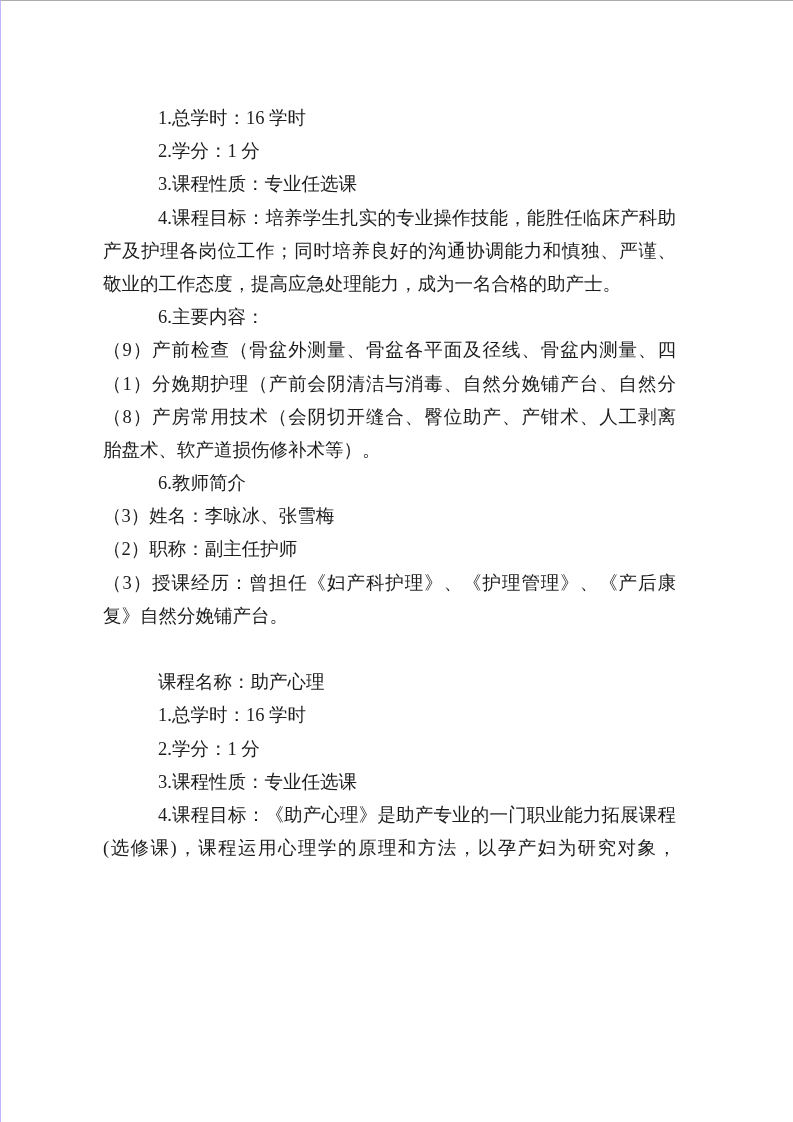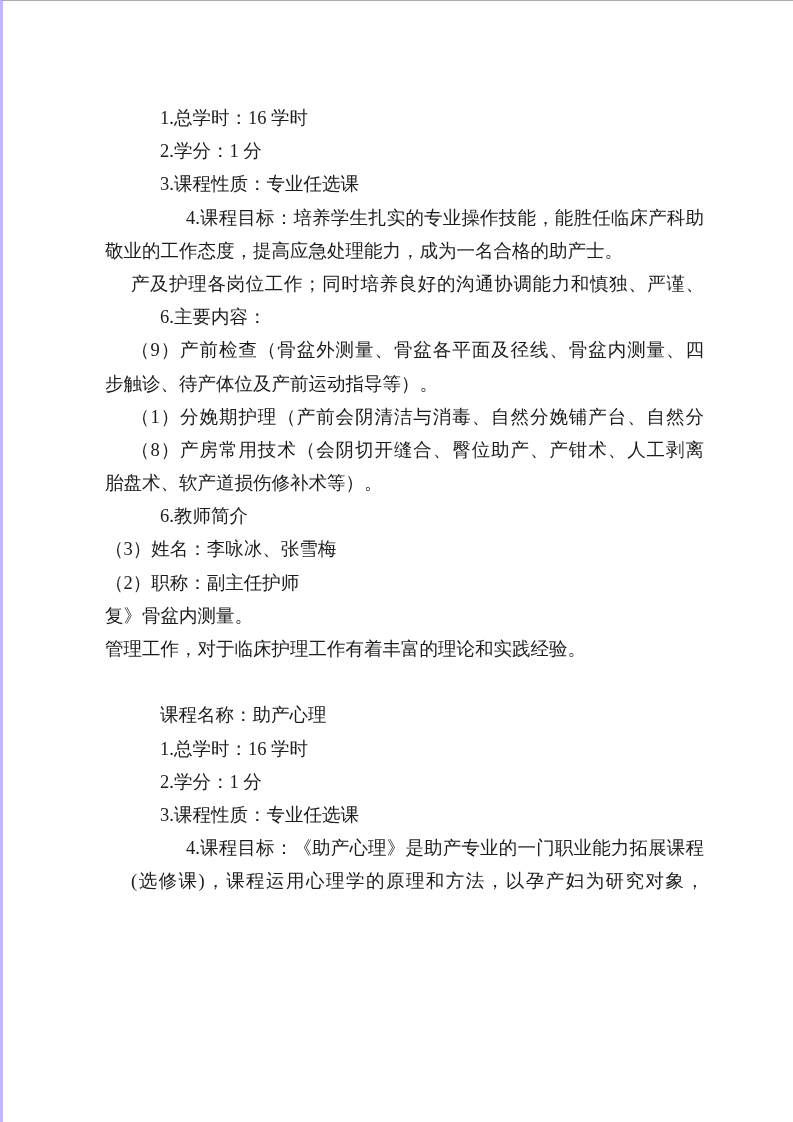--- a/index.html
+++ b/index.html
@@ -7,21 +7,21 @@
     padding: 0;
     background: #ffffff;
   }
   .page {
     position: relative;
     width: 793px;
     height: 1122px;
     box-sizing: border-box;
     background: #ffffff;
     border-top: 1px solid #ababab;
-    border-left: 3px solid #c4b5fd;
+    border-left: 1px solid #c4b5fd;
     font-family: "Liberation Serif", "DejaVu Serif", serif;
   }
   .content {
     position: absolute;
     left: 102px;
     top: 101px;
     width: 573px;
   }
   .line {
     width: 573px;
@@ -30,21 +30,20 @@
     font-size: 18.5px;
     color: #1c1c1c;
     text-align: left;
     overflow: visible;
   }
   
   .j {
     text-align: justify;
     text-align-last: justify;
     text-justify: inter-character;
-    margin-left: 26px;
   }
   
   .ind {
     text-indent: 55px;
   }
   .heading {
     font-weight: 400;
     text-indent: 55px;
   }
   .blank {
@@ -53,33 +52,32 @@
 </style>
 </head>
 <body>
 
 <div class="page">
   <div class="content">
     <div class="line ind">1.总学时：16 学时</div>
     <div class="line ind">2.学分：1 分</div>
     <div class="line ind">3.课程性质：专业任选课</div>
     <div class="line ind j">4.课程目标：培养学生扎实的专业操作技能，能胜任临床产科助</div>
+    <div class="line j">产及护理各岗位工作；同时培养良好的沟通协调能力和慎独、严谨、</div>
     <div class="line">敬业的工作态度，提高应急处理能力，成为一名合格的助产士。</div>
-    <div class="line j">产及护理各岗位工作；同时培养良好的沟通协调能力和慎独、严谨、</div>
     <div class="line ind">6.主要内容：</div>
     <div class="line j">（9）产前检查（骨盆外测量、骨盆各平面及径线、骨盆内测量、四</div>
-    <div class="line">步触诊、待产体位及产前运动指导等）。</div>
     <div class="line j">（1）分娩期护理（产前会阴清洁与消毒、自然分娩铺产台、自然分</div>
     <div class="line j">（8）产房常用技术（会阴切开缝合、臀位助产、产钳术、人工剥离</div>
     <div class="line">胎盘术、软产道损伤修补术等）。</div>
     <div class="line ind">6.教师简介</div>
     <div class="line">（3）姓名：李咏冰、张雪梅</div>
     <div class="line">（2）职称：副主任护师</div>
-    <div class="line">复》骨盆内测量。</div>
-    <div class="line">管理工作，对于临床护理工作有着丰富的理论和实践经验。</div>
+    <div class="line j">（3）授课经历：曾担任《妇产科护理》、《护理管理》、《产后康</div>
+    <div class="line">复》自然分娩铺产台。</div>
     <div class="line blank"></div>
     <div class="line heading">课程名称：助产心理</div>
     <div class="line ind">1.总学时：16 学时</div>
     <div class="line ind">2.学分：1 分</div>
     <div class="line ind">3.课程性质：专业任选课</div>
     <div class="line ind j">4.课程目标：《助产心理》是助产专业的一门职业能力拓展课程</div>
     <div class="line j">(选修课)，课程运用心理学的原理和方法，以孕产妇为研究对象，</div>
   </div>
 </div>
 

